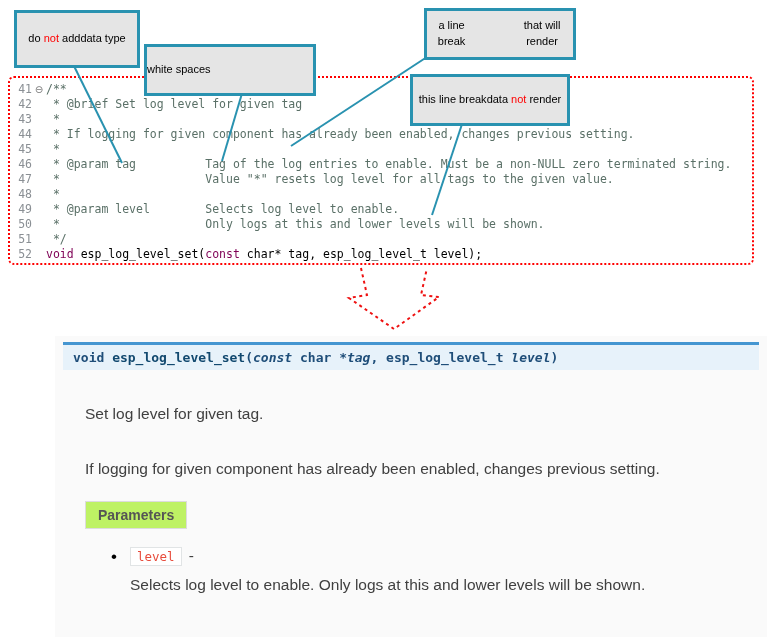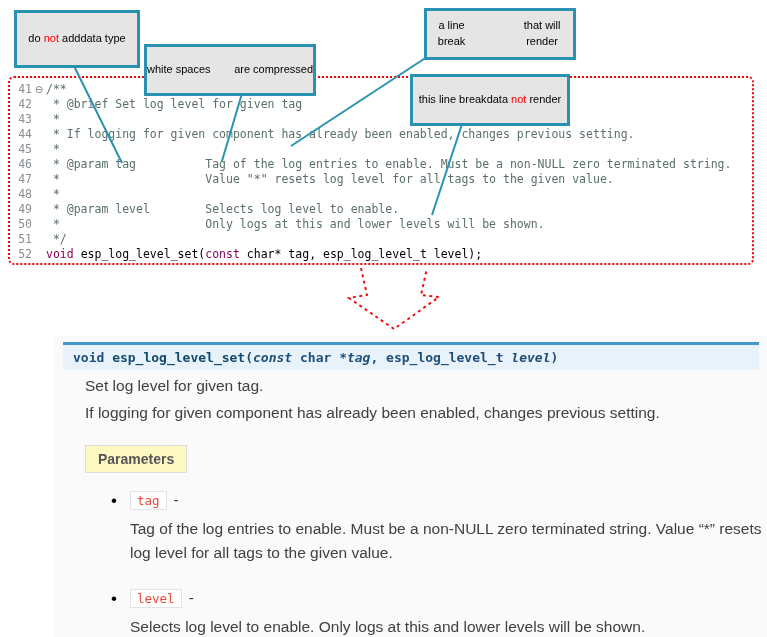--- a/index.html
+++ b/index.html
@@ -33,22 +33,22 @@
   
   .overlay{position:absolute;left:0;top:0;width:767px;height:637px;z-index:3;pointer-events:none;}
 
   
   .doc{position:absolute;left:55px;top:336px;width:712px;height:310px;background:#fafafa;
        color:#404040;font-size:15.5px;z-index:1;box-sizing:border-box;}
   .sig{margin:6px 8px 0 8px;background:#e7f2fa;border-top:3px solid #4596d1;
        padding:5px 10px;font:bold 13px "DejaVu Sans Mono",monospace;color:#1f4e79;}
   .sig .it{font-style:italic;}
   .sig .nm{color:#12496f;}
-  .doc p{margin:4px 22px 0 30px;line-height:1.5;}
-  .params-label{display:inline-block;margin:20px 0 0 30px;background:#fef9c3;
+  .doc p{margin:32px 22px 0 30px;line-height:1.5;}
+  .params-label{display:inline-block;margin:20px 0 0 30px;background:#bef264;
                 border:1px solid #dcdcdc;color:#555;font-weight:bold;font-size:14px;
                 padding:5px 12px;}
   .doc ul{list-style:none;margin:18px 0 0 56px;padding:0;}
   .doc li{position:relative;padding-left:19px;margin-bottom:24px;}
   .doc li::before{content:"\2022";position:absolute;left:0;top:0;font-size:17px;color:#000;}
   .lit{display:inline-block;background:#fff;border:1px solid #e1e4e5;color:#e74c3c;
        font:12.5px "DejaVu Sans Mono",monospace;padding:1px 6px;}
   .dash{margin-left:7px;}
   .pdesc{margin-top:7px;max-width:645px;line-height:1.55;}
 </style>
@@ -127,44 +127,39 @@
     <line x1="466" y1="112" x2="432" y2="215" stroke="#2992b0" stroke-width="2"></line>
     <path d="M361,268 L367,295 L349,298 L394,329 L439,297 L421,295 L427,268" fill="none" stroke="#ee1111" stroke-width="2" stroke-dasharray="3 3.5"></path>
   </svg>
 
   <div class="callout" id="c1">
     <div><span>do </span><span class="red">not</span><span> add</span></div>
     <div>data type</div>
   </div>
   <div class="callout" id="c2">
     <div>white spaces</div>
-    <div>are compressed</div>
   </div>
   <div class="callout" id="c3">
     <div>a line break</div>
     <div>that will render</div>
   </div>
   <div class="callout" id="c4">
     <div>this line break</div>
     <div><span>data </span><span class="red">not</span><span> render</span></div>
   </div>
 
   <div class="doc">
     <div class="sig"><span class="kw">void </span><span class="nm">esp_log_level_set</span><span>(</span><span class="it">const</span><span> char *</span><span class="it">tag</span><span>, esp_log_level_t </span><span class="it">level</span><span>)</span></div>
 
     <p>Set log level for given tag.</p>
     <p>If logging for given component has already been enabled, changes previous setting.</p>
 
     <div class="params-label">Parameters</div>
 
     <ul>
       <li>
-        <span class="lit">tag</span><span class="dash">-</span>
-        <div class="pdesc">Tag of the log entries to enable. Must be a non-NULL zero terminated string. Value “*” resets log level for all tags to the given value.</div>
-      </li>
-      <li>
         <span class="lit">level</span><span class="dash">-</span>
         <div class="pdesc">Selects log level to enable. Only logs at this and lower levels will be shown.</div>
       </li>
     </ul>
   </div>
 
 </div>
 
 </body></html>

